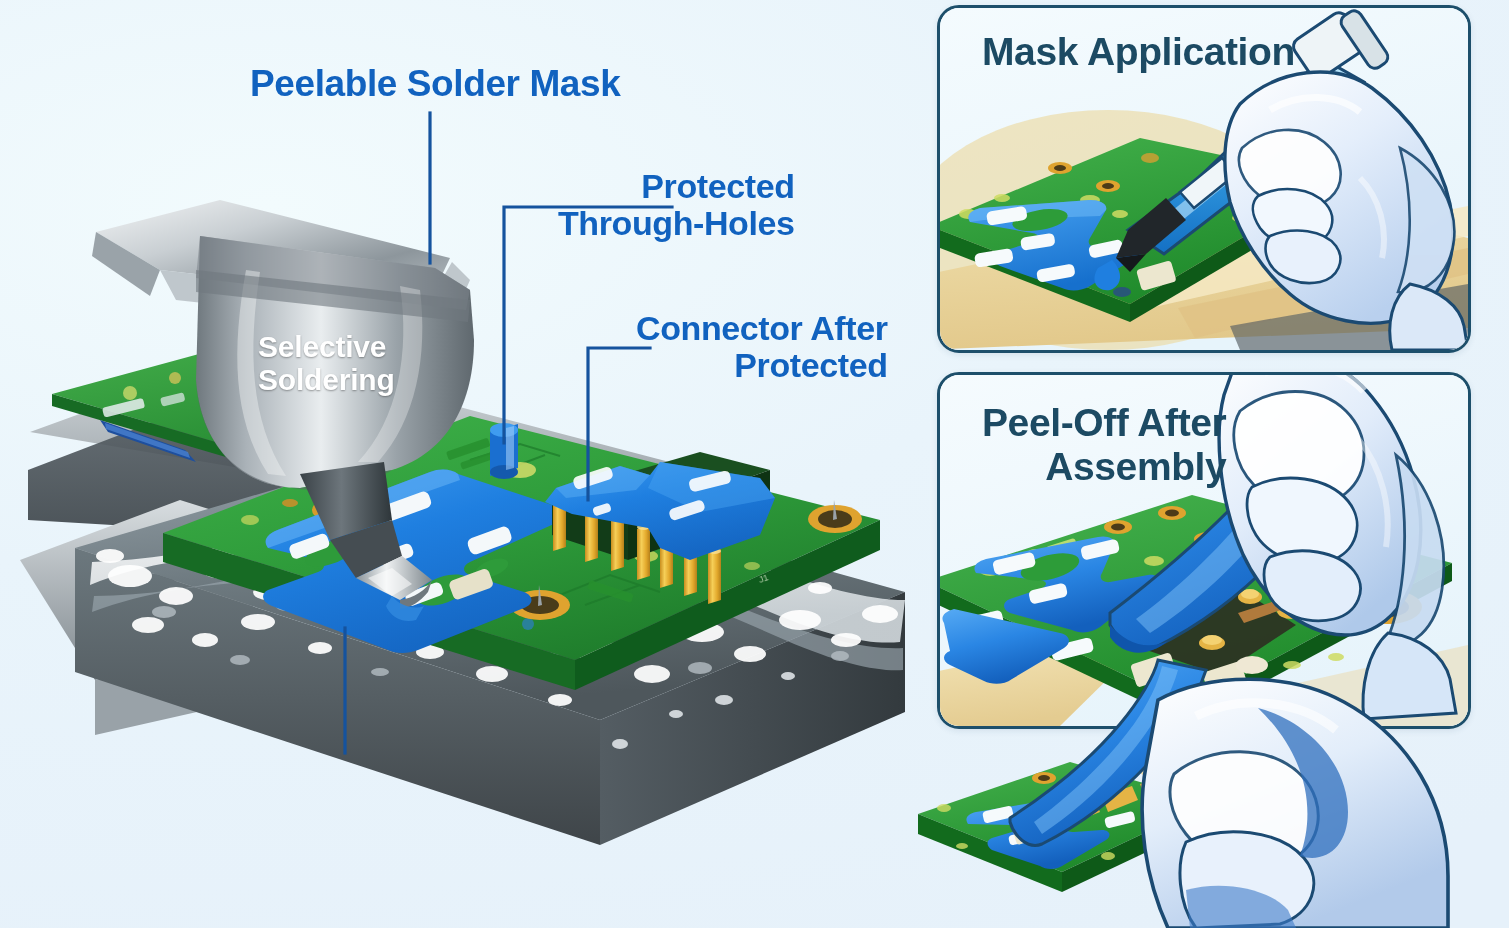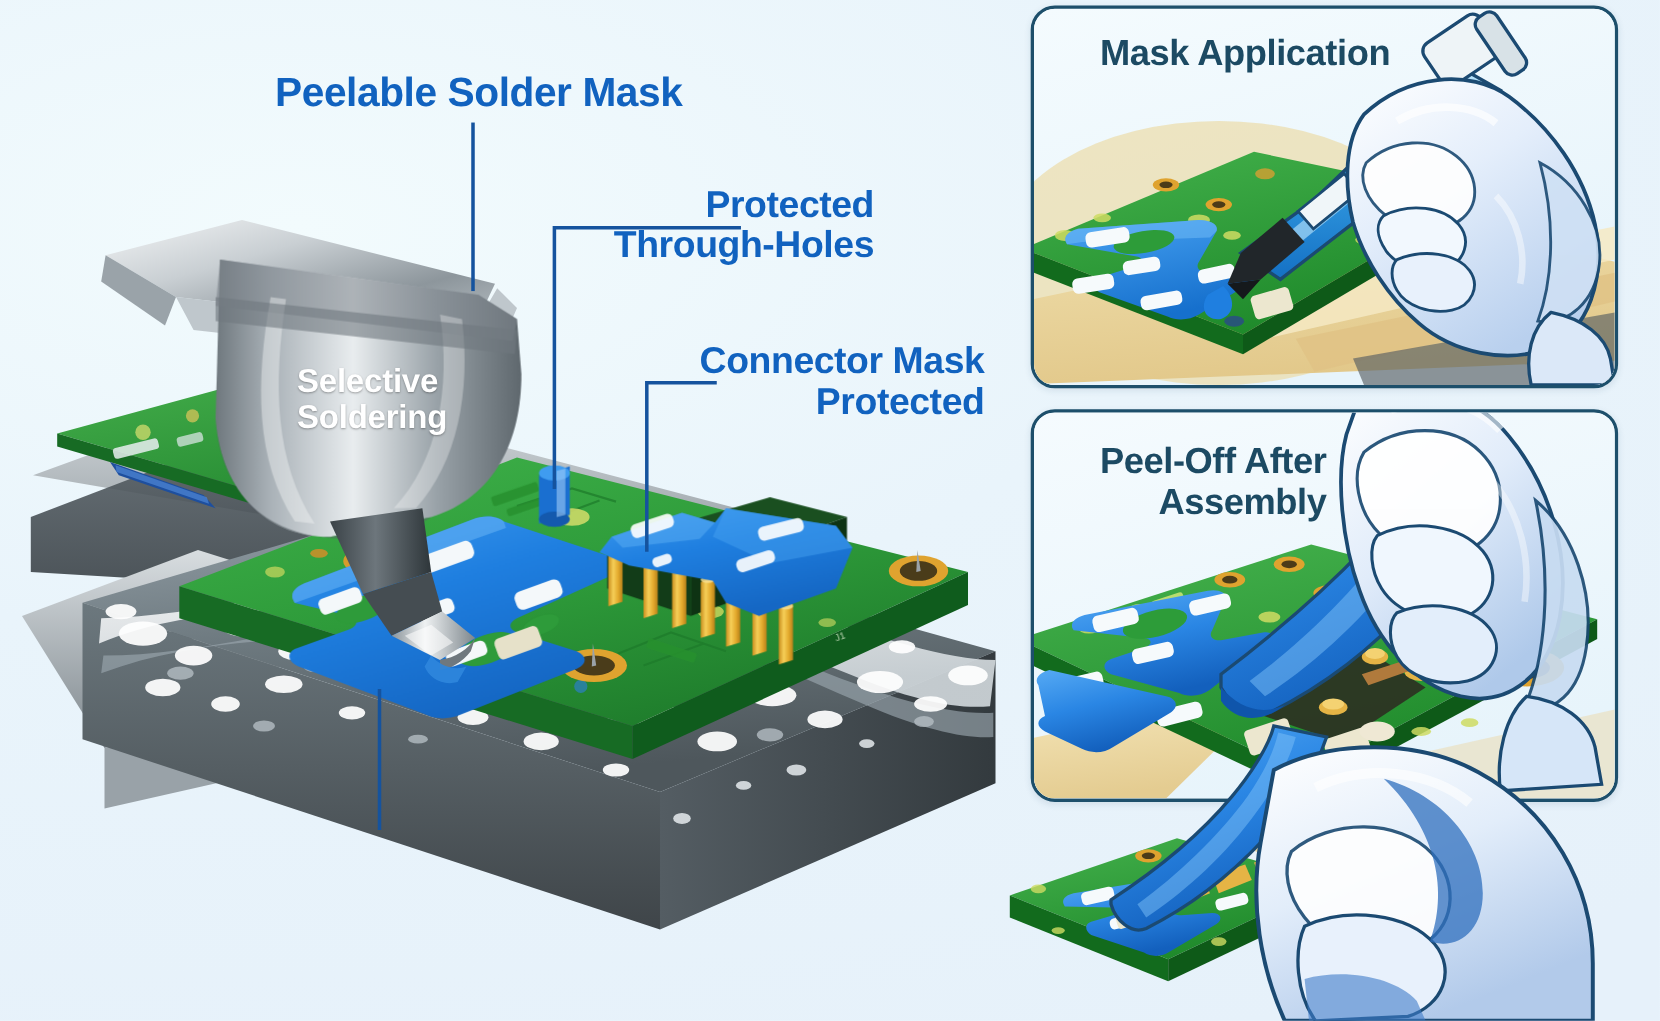--- a/index.html
+++ b/index.html
@@ -31,34 +31,33 @@
   #lbl-holes{left:558px;top:168px;font-size:34px;}
   #lbl-connector{left:636px;top:310px;font-size:34px;}
   #lbl-wave{left:152px;top:740px;font-size:37px;}
 
   .nozzle-label{
     position:absolute;left:258px;top:330px;
     color:#ffffff;font-weight:bold;font-size:30px;line-height:1.1;
     font-family:"Liberation Sans", sans-serif;
     white-space:pre-line;letter-spacing:-0.2px;
     text-shadow:0 1px 2px rgba(0,0,0,.35);
-    margin-left:12px;
   }
 
   
   .panel{
     position:absolute;border:3px solid #1d4f6b;border-radius:22px;
     overflow:hidden;background:#f1f9fd;
     box-shadow:0 2px 6px rgba(30,70,100,.10);
   }
   #panel-top{left:937px;top:5px;width:528px;height:342px;}
   #panel-bottom{left:937px;top:372px;width:528px;height:351px;text-align:right;}
   .panel-title{
-    position:absolute;left:60px;top:22px;
-    color:#1c4a63;font-weight:bold;font-size:33px;line-height:1.12;
+    position:absolute;left:42px;top:22px;
+    color:#1c4a63;font-weight:bold;font-size:39px;line-height:1.12;
     font-family:"Liberation Sans", sans-serif;
     white-space:pre-line;letter-spacing:-0.4px;z-index:6;
   }
   #panel-bottom .panel-title{top:26px;}
   .panel-svg{position:absolute;left:0;top:0;}
 </style>
 </head>
 <body>
 
 <div id="stage">
@@ -392,21 +391,21 @@
 
       <path d="M345 628 L345 753"></path>
     </g>
   </svg>
 
   <div class="callout" id="lbl-peelable">Peelable Solder Mask</div>
 
   <div class="callout" id="lbl-holes">Protected
 Through-Holes</div>
 
-  <div class="callout" id="lbl-connector">Connector Mask
+  <div class="callout" id="lbl-connector">Connector After
 Protected</div>
 
 
   <div class="nozzle-label">Selective
 Soldering</div>
 
   <div class="panel" id="panel-top">
     <svg class="panel-svg" width="528" height="342" viewBox="0 0 528 342">
       <defs>
         <linearGradient id="pBg1" x1="0" y1="0" x2="0.4" y2="1">

